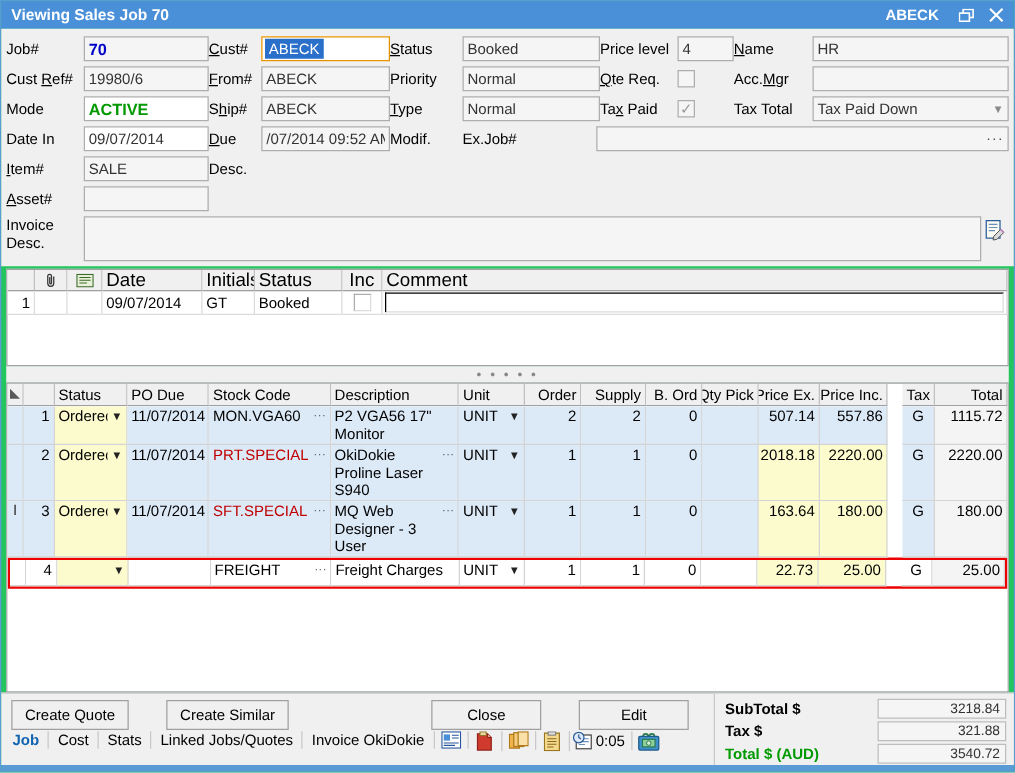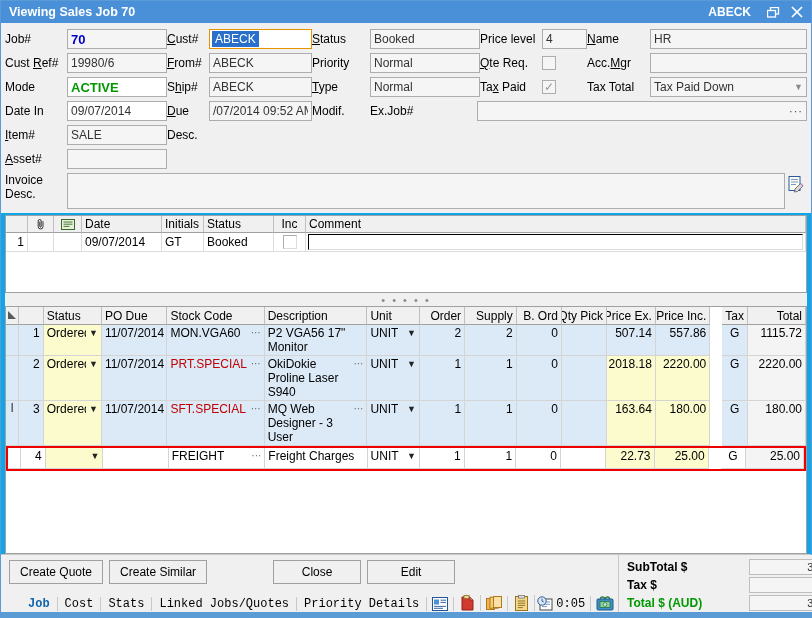--- a/index.html
+++ b/index.html
@@ -8,21 +8,21 @@
     width: 812px; height: 618px;
     background: #f0f0f0;
     font-family: "Liberation Sans", sans-serif;
     font-size: 12px;
     color: #000;
     overflow: hidden;
   }
   #app {
     width: 812px; height: 618px;
     position: relative;
-    background: #0ea5e9;
+    background: #22c55e;
     border: 1px solid #5b9bd5;
     display: flex; flex-direction: column;
   }
 
   
   .titlebar {
     height: 22px;
     background: #4a90d9;
     display: flex; align-items: center;
     flex: 0 0 auto;
@@ -115,21 +115,21 @@
     margin: 2px 4px 0 4px;
     border: 1px solid #a0a0a0;
     background: #fff;
     height: 78px;
     overflow: hidden;
   }
   .cg-head { display: flex; height: 17px; background: #f0f0f0; }
   .cg-head div {
     border-right: 1px solid #c0c0c0;
     border-bottom: 1px solid #a0a0a0;
-    font-size: 12px; padding: 0 3px;
+    font-size: 15px; padding: 0 3px;
     display: flex; align-items: center;
     background: #f0f0f0;
     overflow: hidden; white-space: nowrap;
   }
   .cg-row { display: flex; height: 19px; background: #fff; }
   .cg-row div {
     border-right: 1px solid #dcdcdc;
     border-bottom: 1px solid #dcdcdc;
     font-size: 12px; padding: 0 3px;
     display: flex; align-items: center;
@@ -224,33 +224,33 @@
 
   
   .bottom {
     flex: 0 0 auto;
     display: flex;
     height: 58px;
     background: #f0f0f0;
     border-top: 1px solid #c8c8c8;
   }
   .bot-left { flex: 1 1 auto; display: flex; flex-direction: column; }
-  .btnrow { height: 30px; display: flex; align-items: center; padding: 3px 6px 0 8px; }
+  .btnrow { height: 30px; display: flex; align-items: center; padding: 3px 6px 0 8px; gap: 24px; }
   .btn {
     border: 1px solid #a0a0a0;
     background: #f0f0f0;
     height: 24px;
     display: flex; align-items: center; justify-content: center;
     font-size: 12px;
     padding: 0 10px;
     margin-right: 6px;
     white-space: nowrap;
   }
   .btn.wide { min-width: 88px; }
-  .tabrow { height: 26px; display: flex; align-items: flex-end; padding-left: 20px; font-family: Liberation Mono, monospace; }
+  .tabrow { height: 26px; display: flex; align-items: flex-start; padding-left: 2px; }
   .tab {
     display: flex; align-items: center;
     padding: 0 7px;
     font-size: 12px;
     border-right: 1px solid #c8c8c8;
     white-space: nowrap;
   }
   .tab.active { color: #1064b0; font-weight: bold; }
   .ibtn {
     width: 27px; display: flex; align-items: center; justify-content: center;
@@ -584,21 +584,21 @@
         <div class="btn">Create Similar</div>
         <div style="width:60px"></div>
         <div class="btn wide">Close</div>
         <div class="btn wide">Edit</div>
       </div>
       <div class="tabrow">
         <div class="tab active">Job</div>
         <div class="tab">Cost</div>
         <div class="tab">Stats</div>
         <div class="tab">Linked Jobs/Quotes</div>
-        <div class="tab">Priority Details</div>
+        <div class="tab">Invoice OkiDokie</div>
 
         <div class="ibtn">
           <svg width="16" height="14" viewBox="0 0 16 14">
               <rect x="0.5" y="0.5" width="15" height="13" fill="#fff" stroke="#25559c" stroke-width="1"></rect>
               <rect x="2" y="2.5" width="5" height="5" fill="#4a90d9"></rect>
               <path d="M8.5 3.2 h5.5 M8.5 5.4 h5.5 M2 9.4 h12 M2 11.3 h9" stroke="#25559c" stroke-width="0.9"></path>
             </svg>
         </div>
         <div class="ibtn">
           <svg width="15" height="16" viewBox="0 0 15 16">

